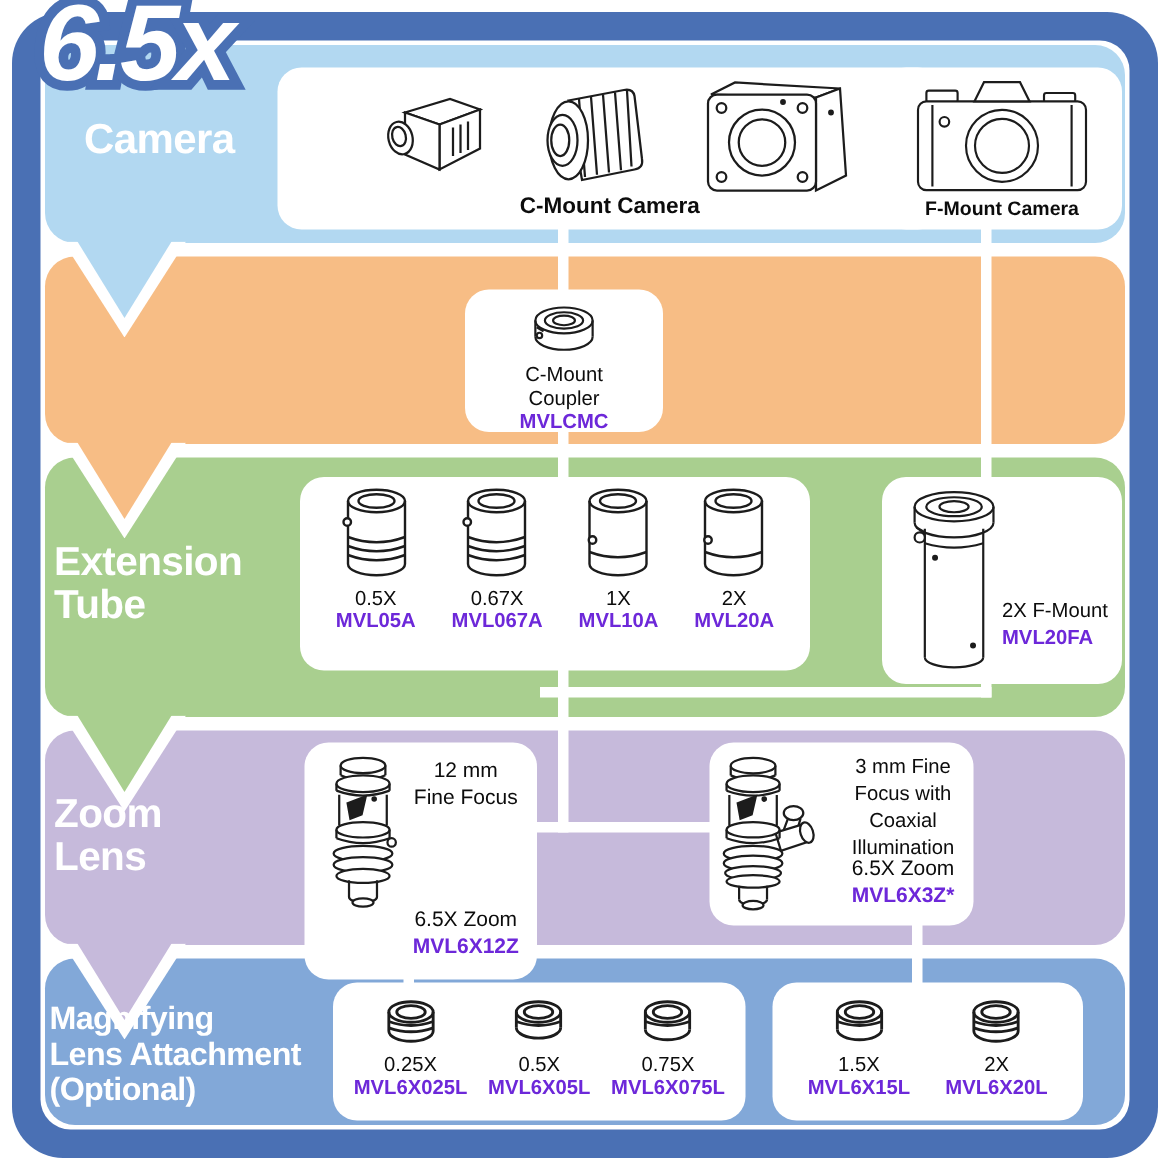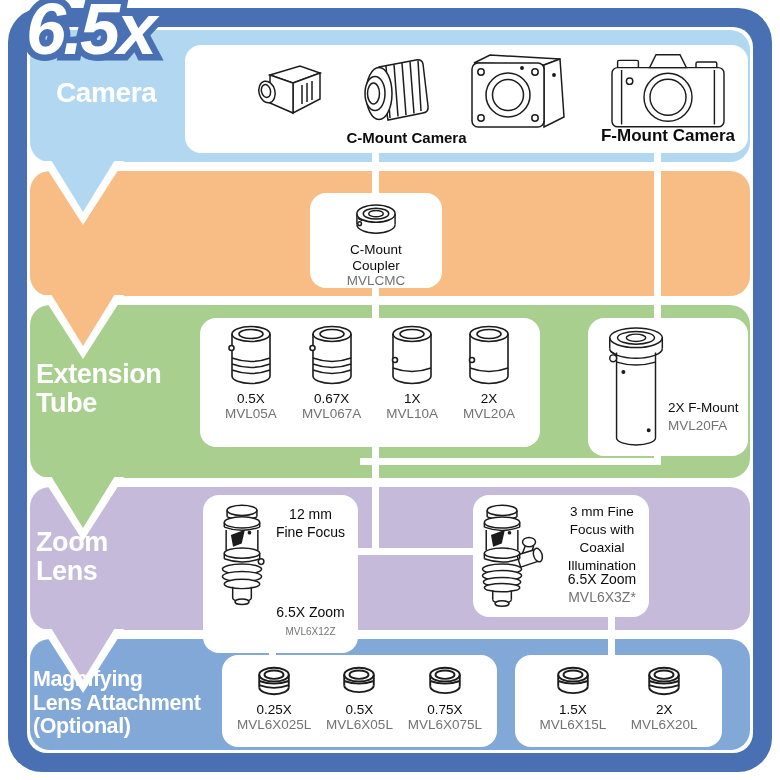--- a/index.html
+++ b/index.html
@@ -16,21 +16,21 @@
   .tri{clip-path:polygon(0 0,100% 0,50% 100%);position:absolute;}
   .tri-w{left:42px;width:82px;height:64px;background:#fff;z-index:2;}
   .tri-c{left:51px;width:64px;height:52px;z-index:3;}
   .cline{position:absolute;background:#fff;z-index:4;}
   .blabel{position:absolute;z-index:3;color:#fff;font-weight:bold;letter-spacing:-0.4px;line-height:29px;font-size:27px;}
   .blabel span{display:block;}
   .pbox{position:absolute;background:#fff;border-radius:16px;z-index:5;}
   .boxlabel{position:absolute;left:0;right:0;bottom:7px;text-align:center;font-weight:bold;font-size:15px;color:#0c0c0c;}
   .col{display:flex;flex-direction:column;align-items:center;}
   .mag{font-size:13.5px;color:#0c0c0c;margin-top:5px;line-height:15px;white-space:nowrap;}
-  .part{font-size:13.5px;font-weight:normal;color:#737373;line-height:16px;white-space:nowrap;}
+  .part{font-size:13.5px;font-weight:bold;color:#6d28d9;line-height:16px;white-space:nowrap;}
   .desc{font-size:13.5px;color:#0c0c0c;line-height:15.5px;text-align:center;}
   .logo{position:absolute;left:26px;top:-8px;z-index:7;font-size:72px;line-height:74px;font-weight:bold;font-style:italic;letter-spacing:-3px;white-space:nowrap;}
   .logo .stroke{position:absolute;left:0;top:0;-webkit-text-stroke:13px var(--frame,#4a70b4);color:transparent;}
   .logo .fill{position:relative;color:#fff;}
   svg{display:block;}
 </style>
 </head>
 <body>
 
 <div id="stage">
@@ -135,21 +135,21 @@
           <rect x="5" y="22" width="140" height="74" rx="7"></rect>
           <path d="M52 22 L60 6 H90 L98 22 Z"></path>
           <circle cx="75" cy="59" r="30"></circle>
               <circle cx="75" cy="59" r="22.5"></circle>
           <circle cx="27" cy="39" r="4"></circle>
           <path d="M17 25 V93 M133 25 V93" fill="none"></path>
         </g>
           </svg>
       </span>
     </div>
-    <div class="boxlabel" style="font-size:17px">F-Mount Camera</div>
+    <div class="boxlabel" style="font-size:13px">F-Mount Camera</div>
   </div>
 
   <div class="pbox col" style="left:310px;top:193px;width:132px;height:95px">
     <span style="margin-top:7px">
       <svg width="56" height="40" viewBox="0 0 56 44">
           <g stroke="#1c1c1c" stroke-width="1.6" fill="#fff">
         <ellipse cx="28" cy="15" rx="21" ry="9.5"></ellipse>
             <path d="M7 15 V27 M49 15 V27" fill="none"></path>
             <path d="M7 27 A21 9.5 0 0 0 49 27" fill="none"></path>
         <ellipse cx="28" cy="15" rx="14" ry="6"></ellipse>
@@ -281,21 +281,21 @@
         <ellipse cx="31" cy="108" rx="7.5" ry="3"></ellipse>
       </g>
         </svg>
     </span>
     <div style="position:absolute;left:64px;right:4px;top:10px;text-align:center">
       <span class="desc" style="font-size:14px;line-height:17px">12 mm</span><br>
       <span class="desc" style="font-size:14px;line-height:17px">Fine Focus</span>
     </div>
     <div style="position:absolute;left:64px;right:4px;bottom:13px;text-align:center">
       <span class="desc" style="font-size:14px;line-height:17px">6.5X Zoom</span><br>
-      <span class="part" style="font-size:10px">MVL6X12Z</span>
+      <span class="part" style="font-size:14px">MVL6X12Z</span>
     </div>
   </div>
 
   <div class="pbox" style="left:473px;top:495px;width:176px;height:122px">
     <span style="position:absolute;left:3px;top:6px">
       <svg width="80" height="110" viewBox="0 0 86 118">
           <g stroke="#1c1c1c" stroke-width="1.6" fill="#fff">
         <ellipse cx="28" cy="10" rx="16" ry="5.5"></ellipse>
             <path d="M12 10 V17 M44 10 V17" fill="none"></path>
             <path d="M12 17 Q28 24 44 17" fill="none"></path>

